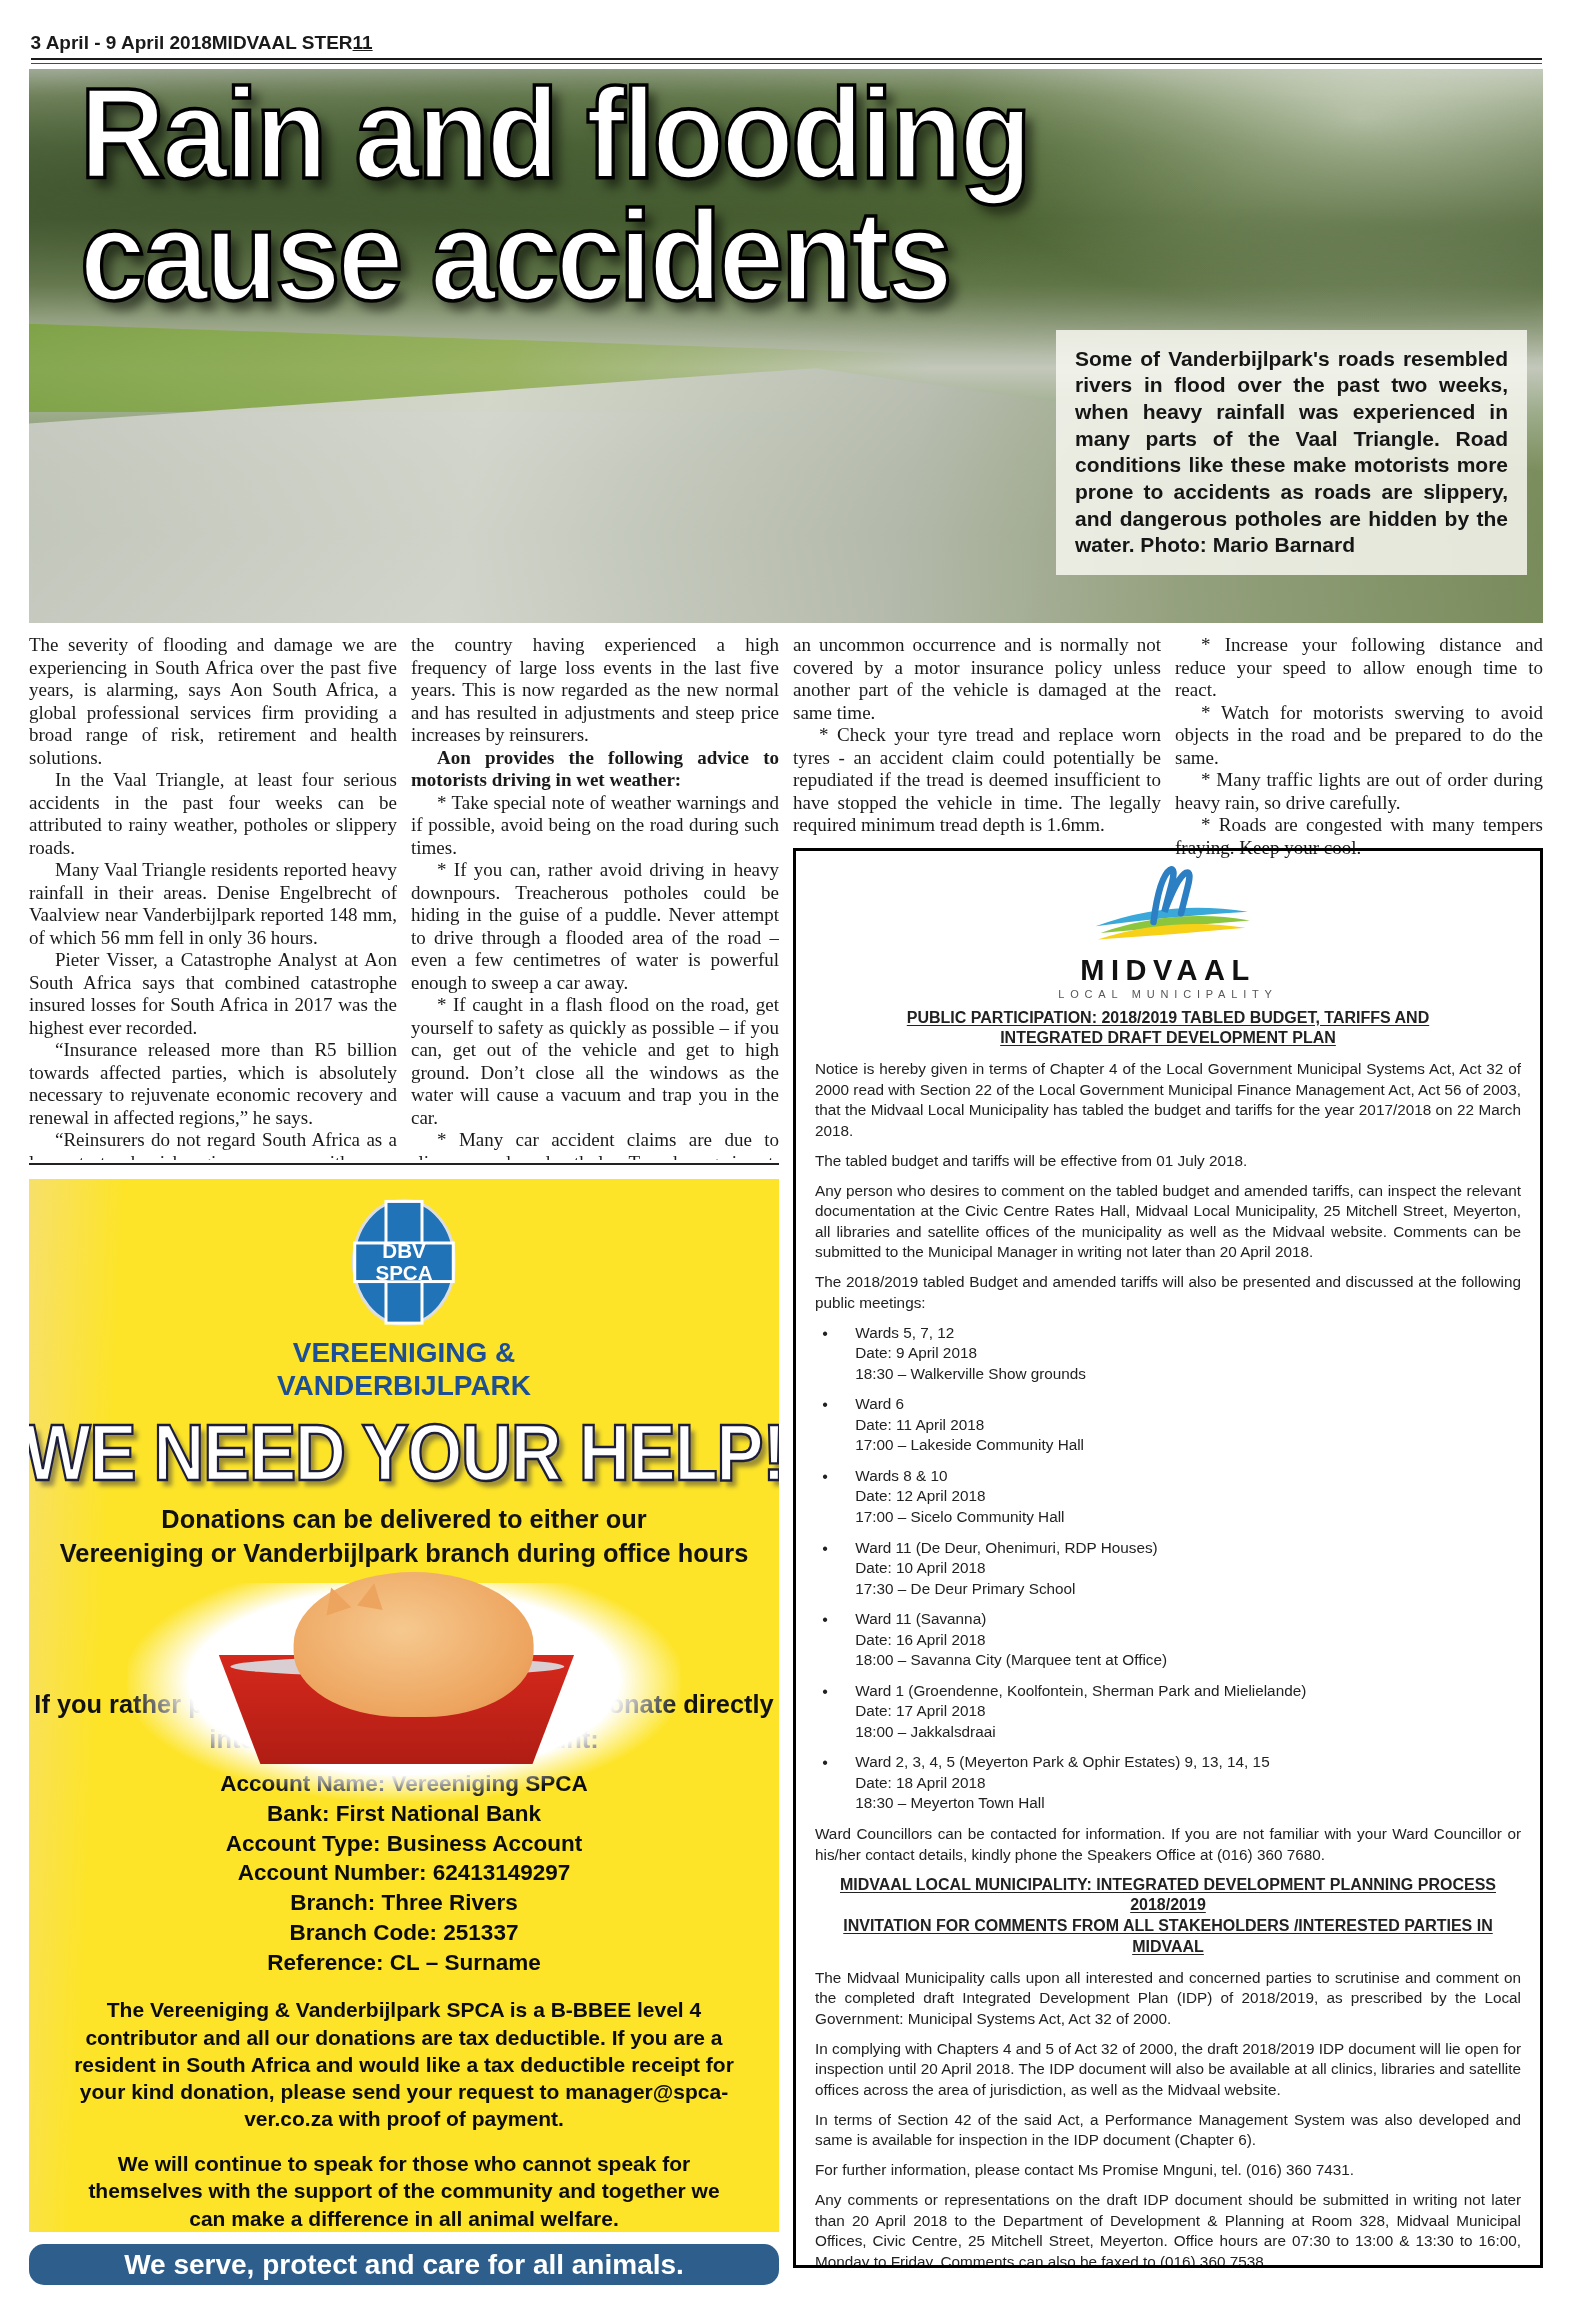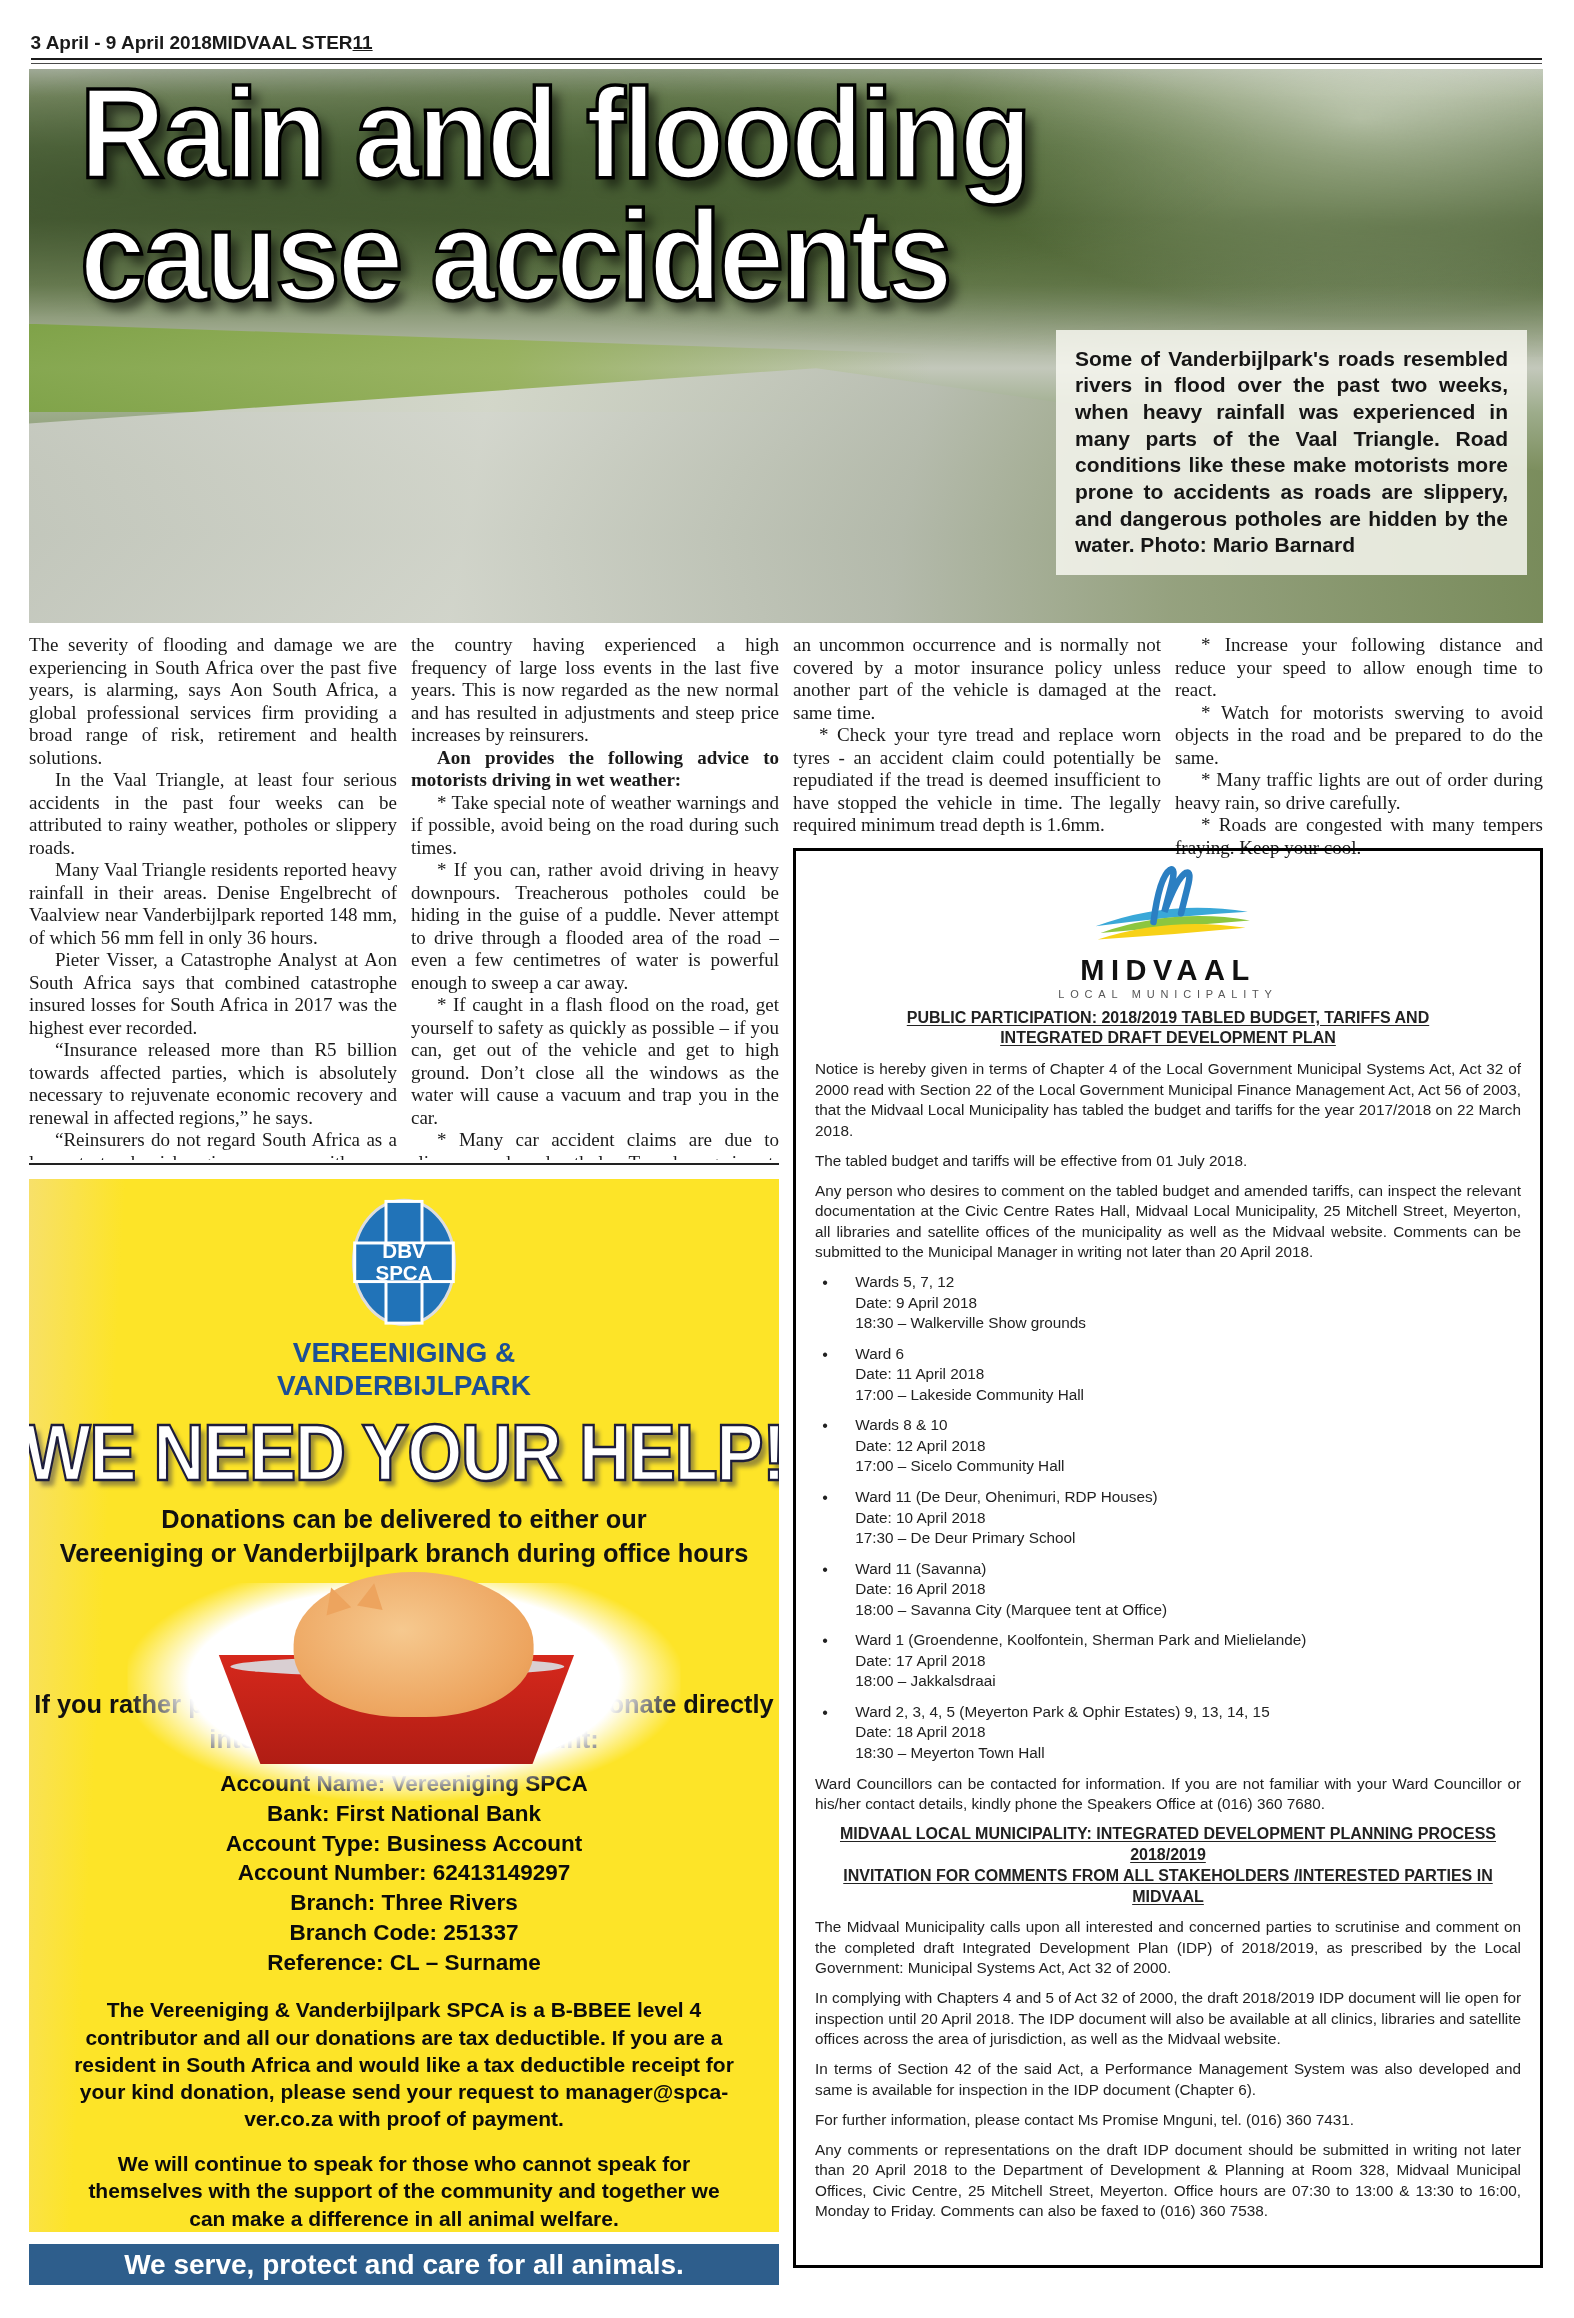--- a/index.html
+++ b/index.html
@@ -61,21 +61,21 @@
   .cat-body{position:absolute;left:50%;top:-4.4px;transform:translateX(-46%);width:240px;height:145px;
      background:radial-gradient(ellipse at 45% 40%,#f6c98f,#eda45e 70%,#df8f49);border-radius:50% 50% 45% 45%;}
   .cat-ear{position:absolute;width:0;height:0;border-left:13px solid transparent;border-right:13px solid transparent;border-bottom:25px solid #eda45e;}
   .ear1{left:39%;top:11.6px;transform:rotate(-18deg);}
   .ear2{left:44%;top:7.3px;transform:rotate(10deg);}
   .spca-eft{margin-top:2.9px;font-weight:bold;font-size:25.4px;line-height:1.4;color:#111;}
   .bank{margin-top:11.6px;font-weight:bold;font-size:22.5px;line-height:1.32;color:#0b0b0b;}
   .spca-bbee{margin-top:19px;font-weight:bold;font-size:21px;line-height:1.3;color:#0b0b0b;width:698px;}
   .spca-cont{margin-top:17.4px;font-weight:bold;font-size:21px;line-height:1.3;color:#0b0b0b;width:654px;}
   .spca-banner{position:absolute;left:29px;top:2244px;width:750px;height:41px;background:#2e5e8c;
-     display:flex;align-items:center;justify-content:center;color:#fff;font-weight:bold;font-size:28px;}
+     display:flex;align-items:center;justify-content:center;color:#fff;font-weight:bold;font-size:28px;border-radius:15px;}
   
   .notice{position:absolute;left:793px;top:848px;width:750px;height:1420px;border:3.6px solid #000;
      box-sizing:border-box;padding:13px 19px 10.2px 19px;font-size:15.3px;line-height:1.34;color:#222;overflow:hidden;}
   .notice p{margin:0 0 9.5px 0;text-align:justify;}
   .notice p.nj{text-align:left;}
   .m-logo{text-align:center;margin-bottom:4.4px;}
   .m-logo .mid{font-weight:bold;font-size:29px;letter-spacing:6.5px;color:#111;line-height:1;}
   .m-logo .loc{font-size:11px;letter-spacing:5.8px;color:#555;margin-top:1.5px;}
   .n-head{font-weight:bold;text-align:center;text-decoration:underline;text-underline-offset:2.2px;
      font-size:16px;line-height:1.3;margin:5.8px 0 10.2px 0;}
@@ -196,20 +196,21 @@
       <div class="mid">MIDVAAL</div>
       <div class="loc">LOCAL MUNICIPALITY</div>
     </div>
     <div class="n-head">
       <div>PUBLIC PARTICIPATION:  2018/2019 TABLED BUDGET, TARIFFS AND</div>
       <div>INTEGRATED DRAFT DEVELOPMENT PLAN</div>
     </div>
     <p>Notice is hereby given in terms of Chapter 4 of the Local Government Municipal Systems Act, Act 32 of 2000 read with Section 22 of the Local Government Municipal Finance Management Act, Act 56 of 2003, that the Midvaal Local Municipality has tabled the budget and tariffs for the year 2017/2018 on 22 March 2018.</p>
     <p class="nj">The tabled budget and tariffs will be effective from 01 July 2018.</p>
     <p>Any person who desires to comment on the tabled budget and amended tariffs, can inspect the relevant documentation at the Civic Centre Rates Hall, Midvaal Local Municipality, 25 Mitchell Street, Meyerton, all libraries and satellite offices of the municipality as well as the Midvaal website. Comments can be submitted to the Municipal Manager in writing not later than 20 April 2018.</p>
+    <p>The 2018/2019 tabled Budget and amended tariffs will also be presented and discussed at the following public meetings:</p>
     <div class="meetings">
         <div class="meeting">
           <span class="dot">•</span>
           <div class="mlines">
             <div>Wards 5, 7, 12</div>
             <div>Date:  9 April 2018</div>
             <div>18:30 – Walkerville Show grounds</div>
           </div>
         </div>
         <div class="meeting">

